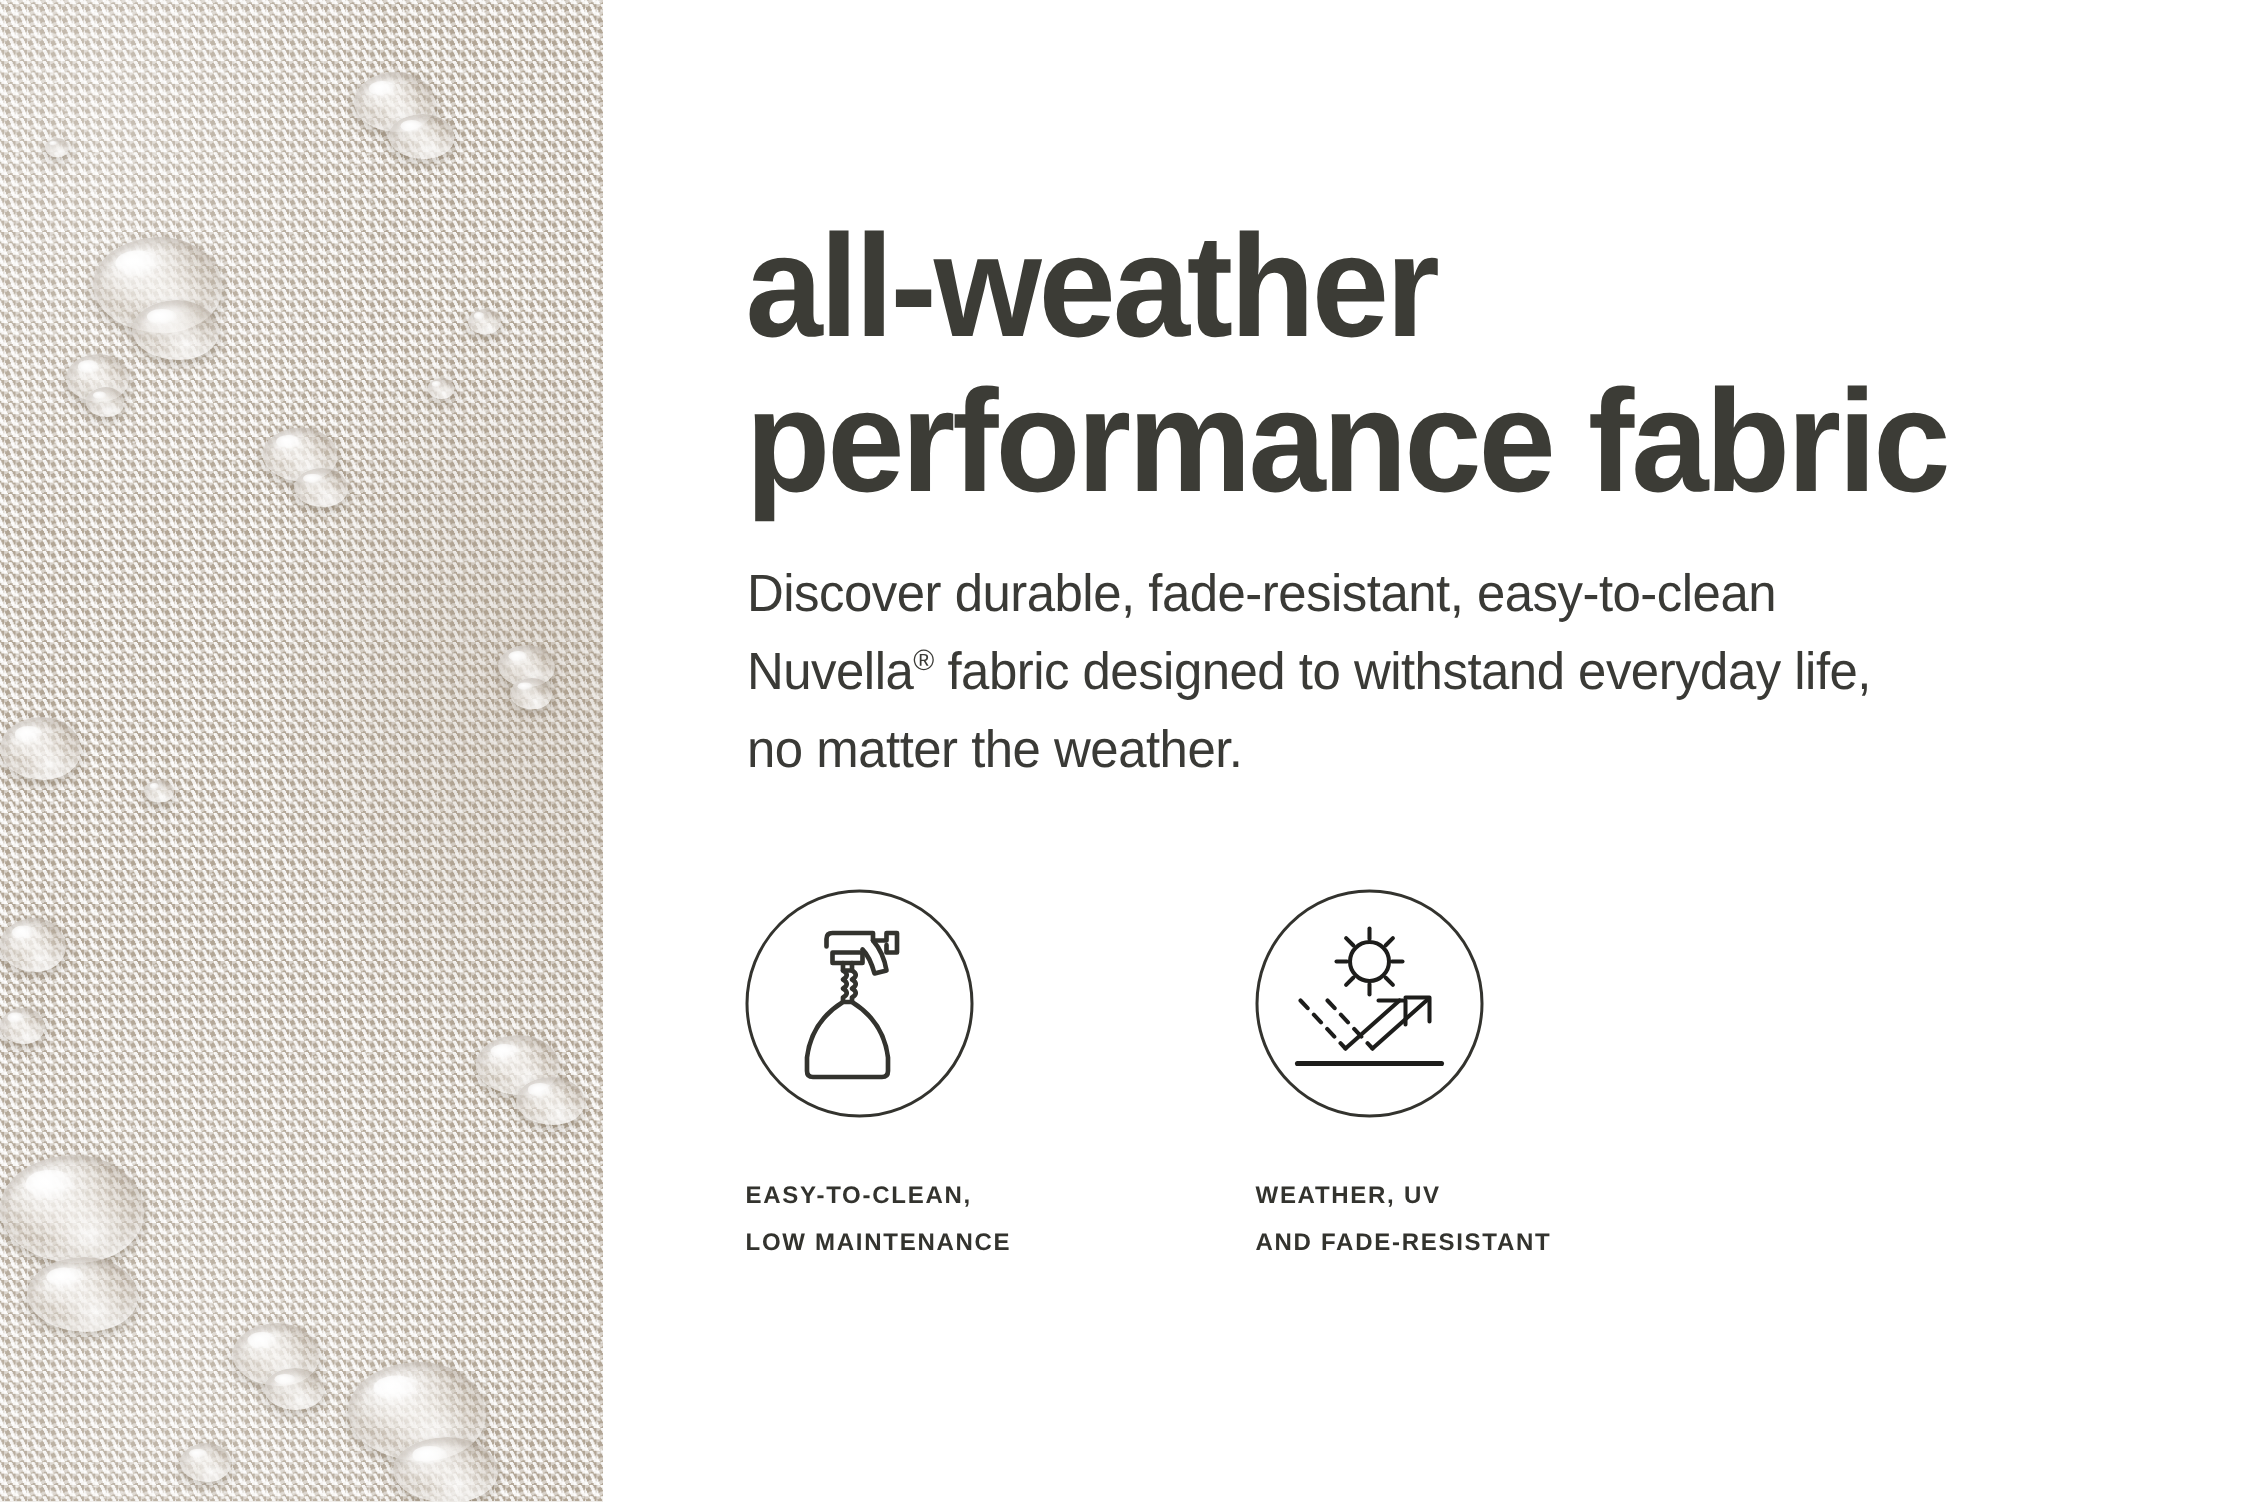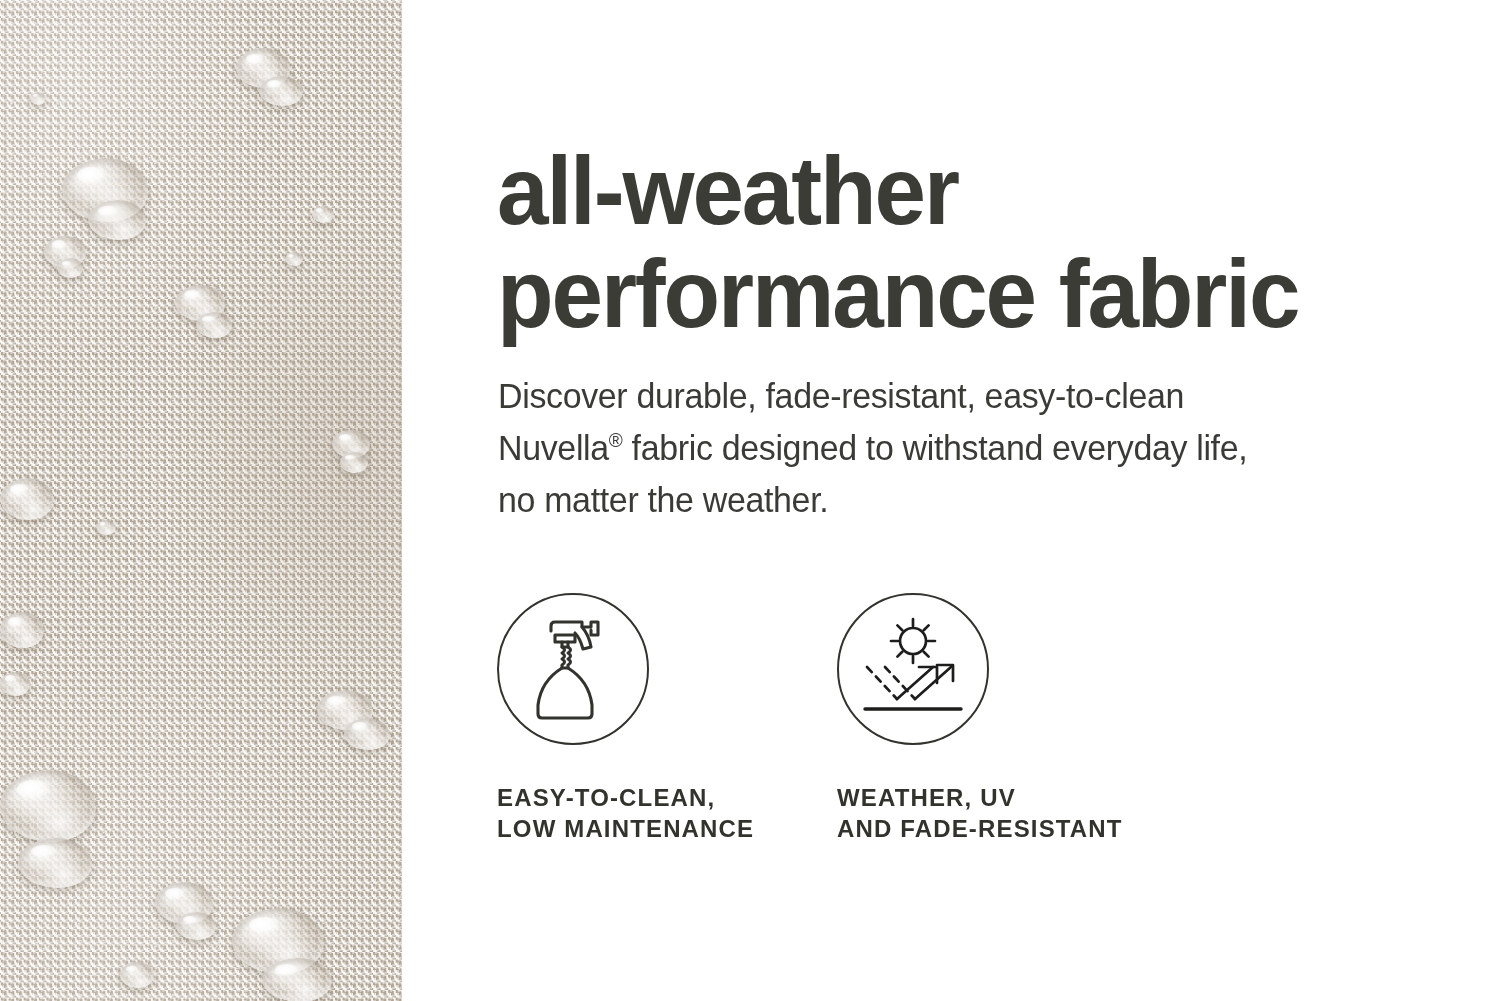--- a/index.html
+++ b/index.html
@@ -149,21 +149,21 @@
     border-radius: 50%;
     box-sizing: border-box;
     display: flex;
     align-items: center;
     justify-content: center;
   }
   .feature-caption {
     margin-top: 37px;
     font-family: "Liberation Sans Narrow", "Liberation Sans", sans-serif;
     font-weight: 700;
-    font-size: 24px;
+    font-size: 16px;
     line-height: 31px;
     letter-spacing: 1.15px;
     color: #33332e;
     white-space: pre-line;
   }
 </style>
 </head>
 <body>
 
 <div id="banner">

